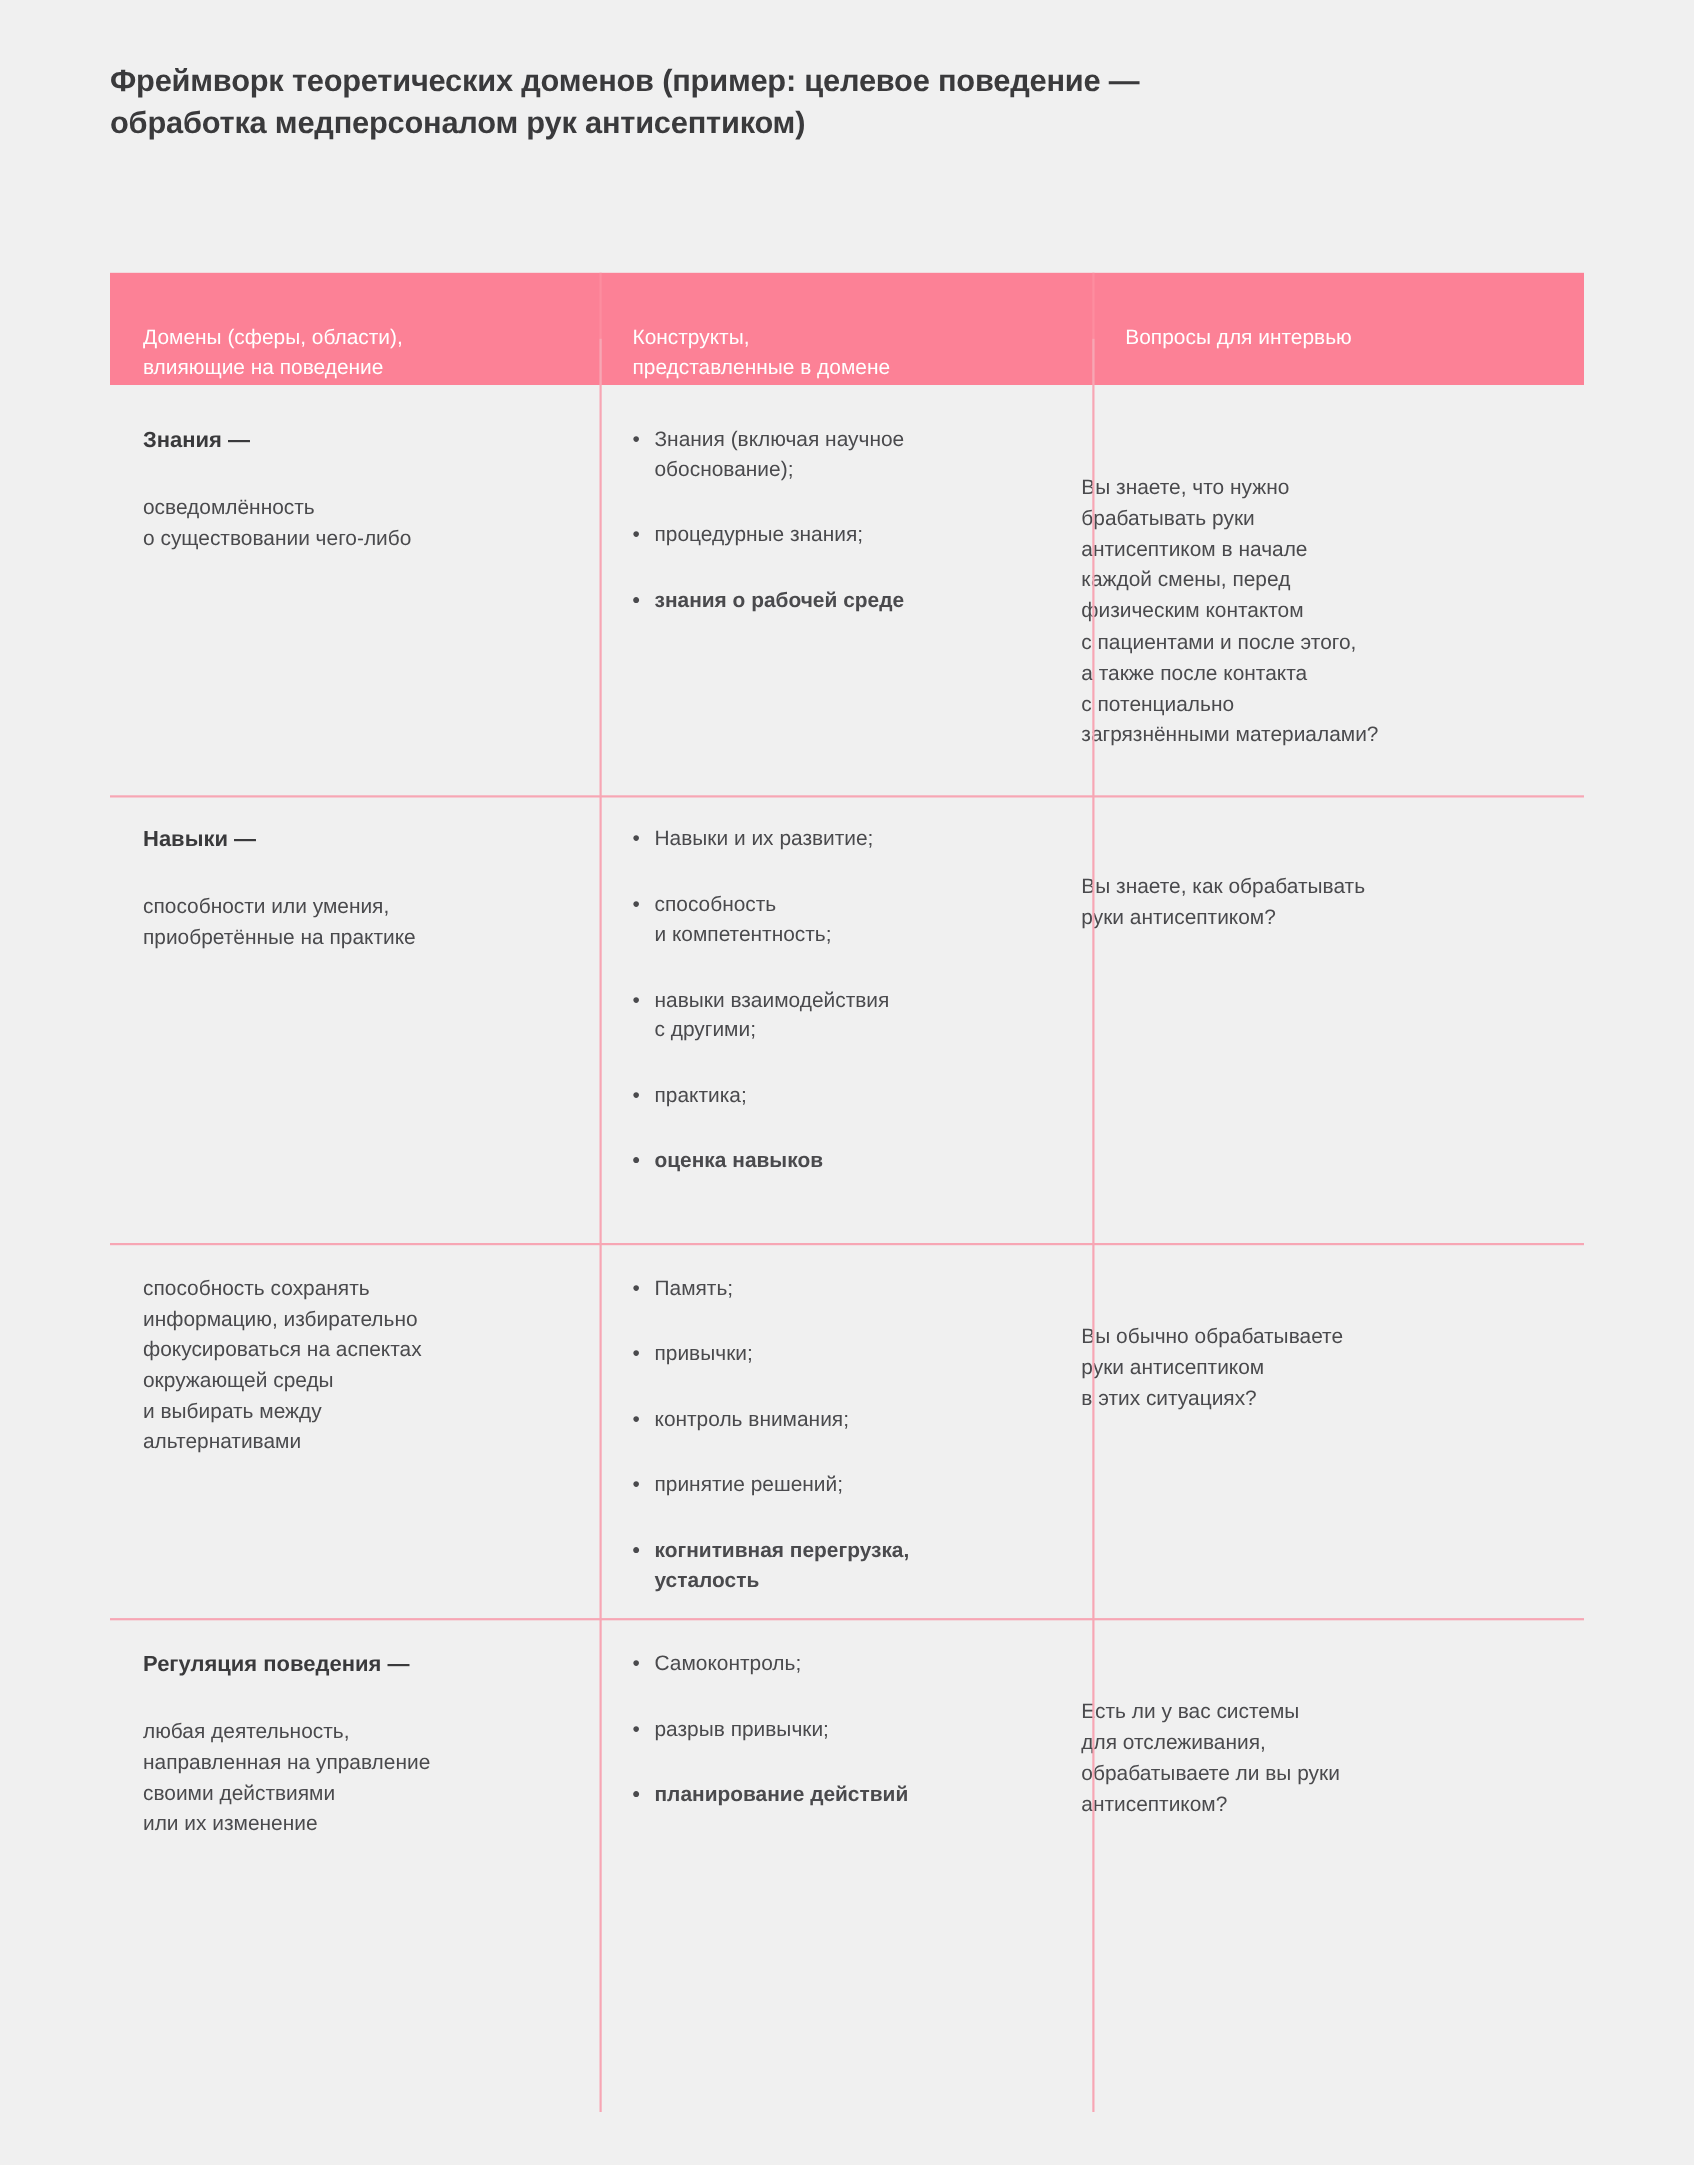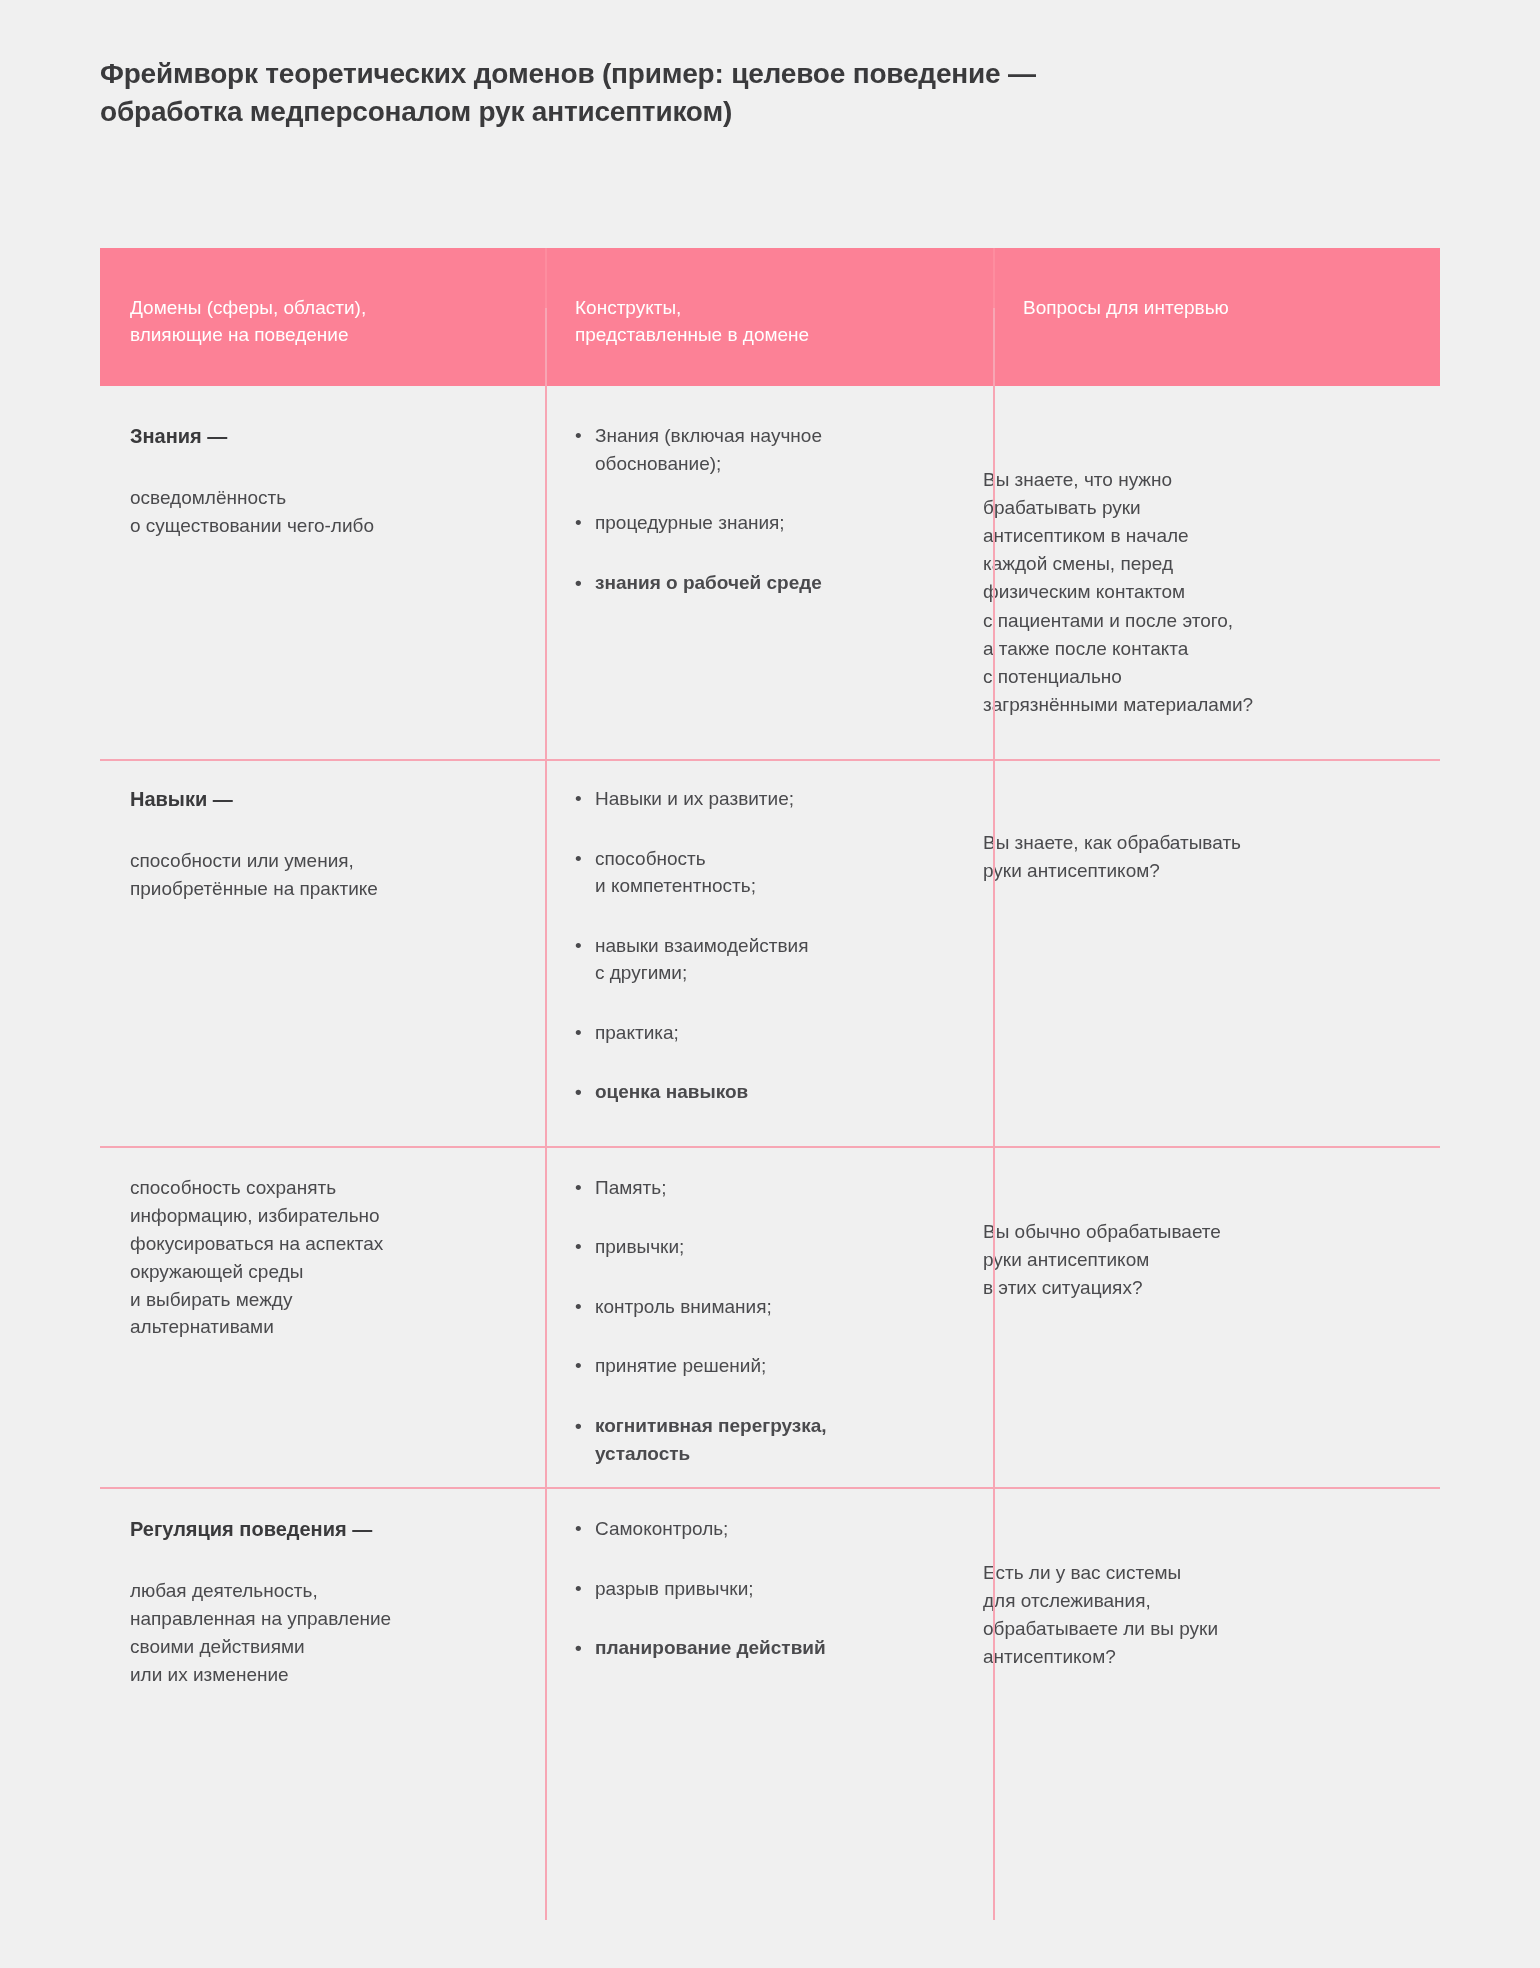--- a/index.html
+++ b/index.html
@@ -43,21 +43,21 @@
   .table {
     position: absolute;
     left: 100px;
     top: 248px;
     width: 1340px;
   }
 
   .thead {
     display: flex;
     background: #fc8196;
-    height: 138px;
+    height: 102px;
   }
   .thead .th {
     box-sizing: border-box;
     padding: 46px 34px 0 30px;
     font-size: 19px;
     line-height: 1.44;
     color: #ffffff;
     white-space: pre-line;
     position: relative;
   }
@@ -152,21 +152,21 @@
   .question {
     font-size: 19px;
     line-height: 1.48;
     color: #4a4a4d;
     margin: 0;
     white-space: pre-line;
   }
 
   
   .row-0 .td { padding-top: 36px; padding-bottom: 40px; }
-  .row-1 .td { padding-top: 26px; padding-bottom: 40px; }
+  .row-1 .td { padding-top: 26px; padding-bottom: 60px; }
   .row-2 .td { padding-top: 28px; padding-bottom: 20px; }
   .row-3 .td { padding-top: 28px; padding-bottom: 80px; }
 </style>
 </head>
 <body>
 
 <div class="page">
 
   <div class="title">Фреймворк теоретических доменов (пример: целевое поведение —
 обработка медперсоналом рук антисептиком)</div>

